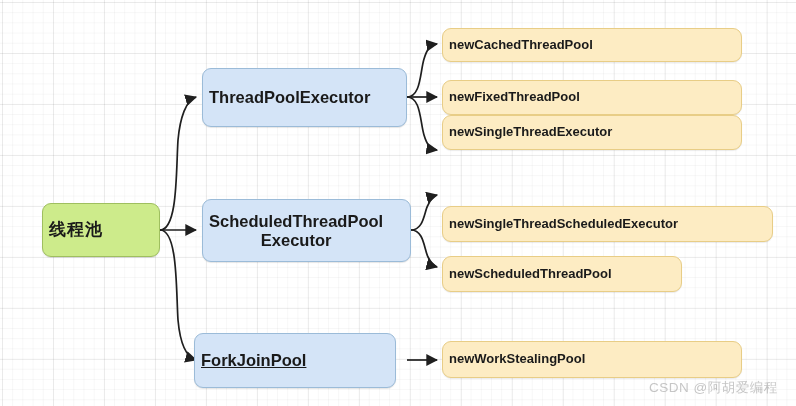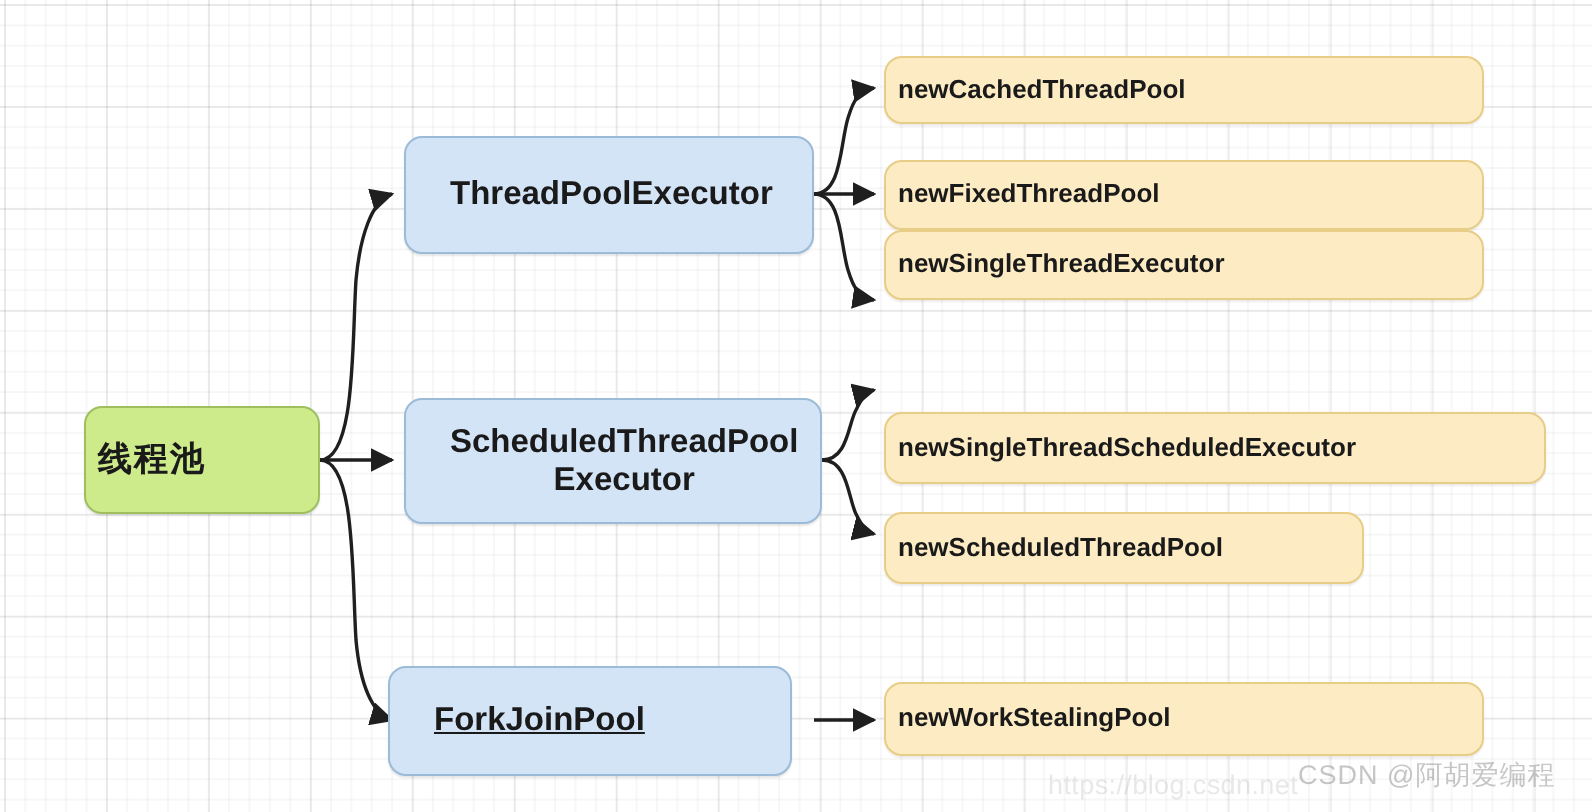--- a/index.html
+++ b/index.html
@@ -55,21 +55,20 @@
     font-weight: bold;
     letter-spacing: 1px;
     box-shadow: 0 1px 1px rgba(0,0,0,0.10);
   }
   .node-mid {
     background: #d4e4f7;
     border: 1.4px solid #9bbbd8;
     font-size: 16.5px;
     font-weight: bold;
     box-shadow: 0 1px 1px rgba(0,0,0,0.10);
-    padding-left: 16px;
   }
   .node-leaf {
     background: #fdecc3;
     border: 1.4px solid #e8cd86;
     font-size: 13px;
     font-weight: bold;
     box-shadow: 0 1px 1px rgba(0,0,0,0.08);
   }
   .node-label {
     display: block;
@@ -157,16 +156,15 @@
   </div>
 
   <div class="node node-leaf" style="left:442px; top:256px; width:240px; height:36px;">
     <span class="node-label">newScheduledThreadPool</span>
   </div>
 
   <div class="node node-leaf" style="left:442px; top:341px; width:300px; height:37px;">
     <span class="node-label">newWorkStealingPool</span>
   </div>
 
-  <div id="watermark-url">https://blog.csdn.net</div>
   <div id="watermark-brand">CSDN @阿胡爱编程</div>
 
 </div>
 
 </body></html>

